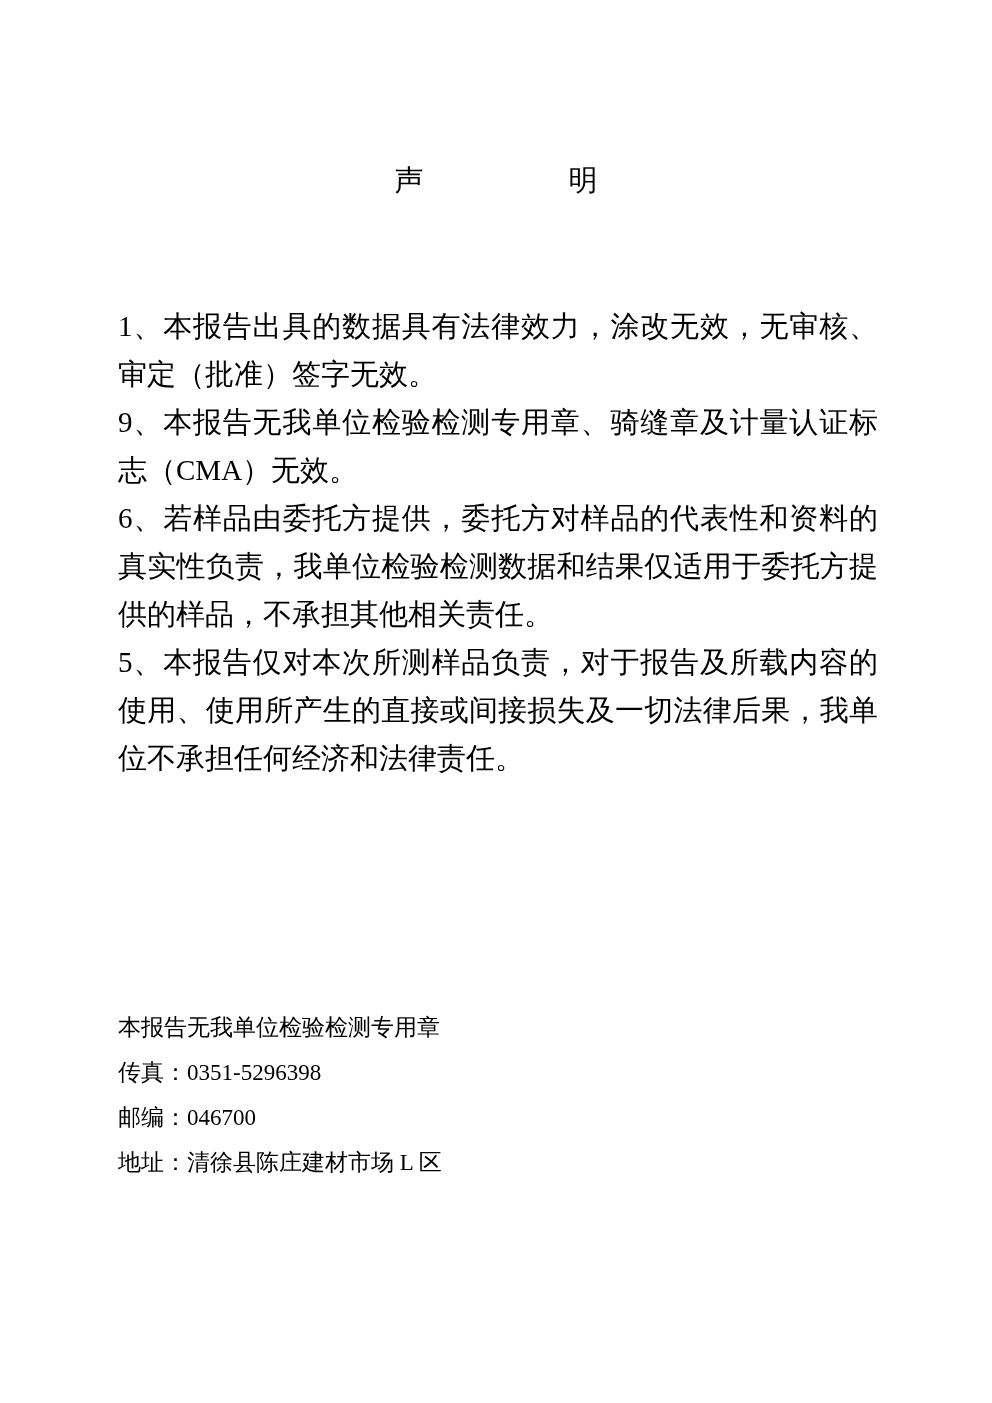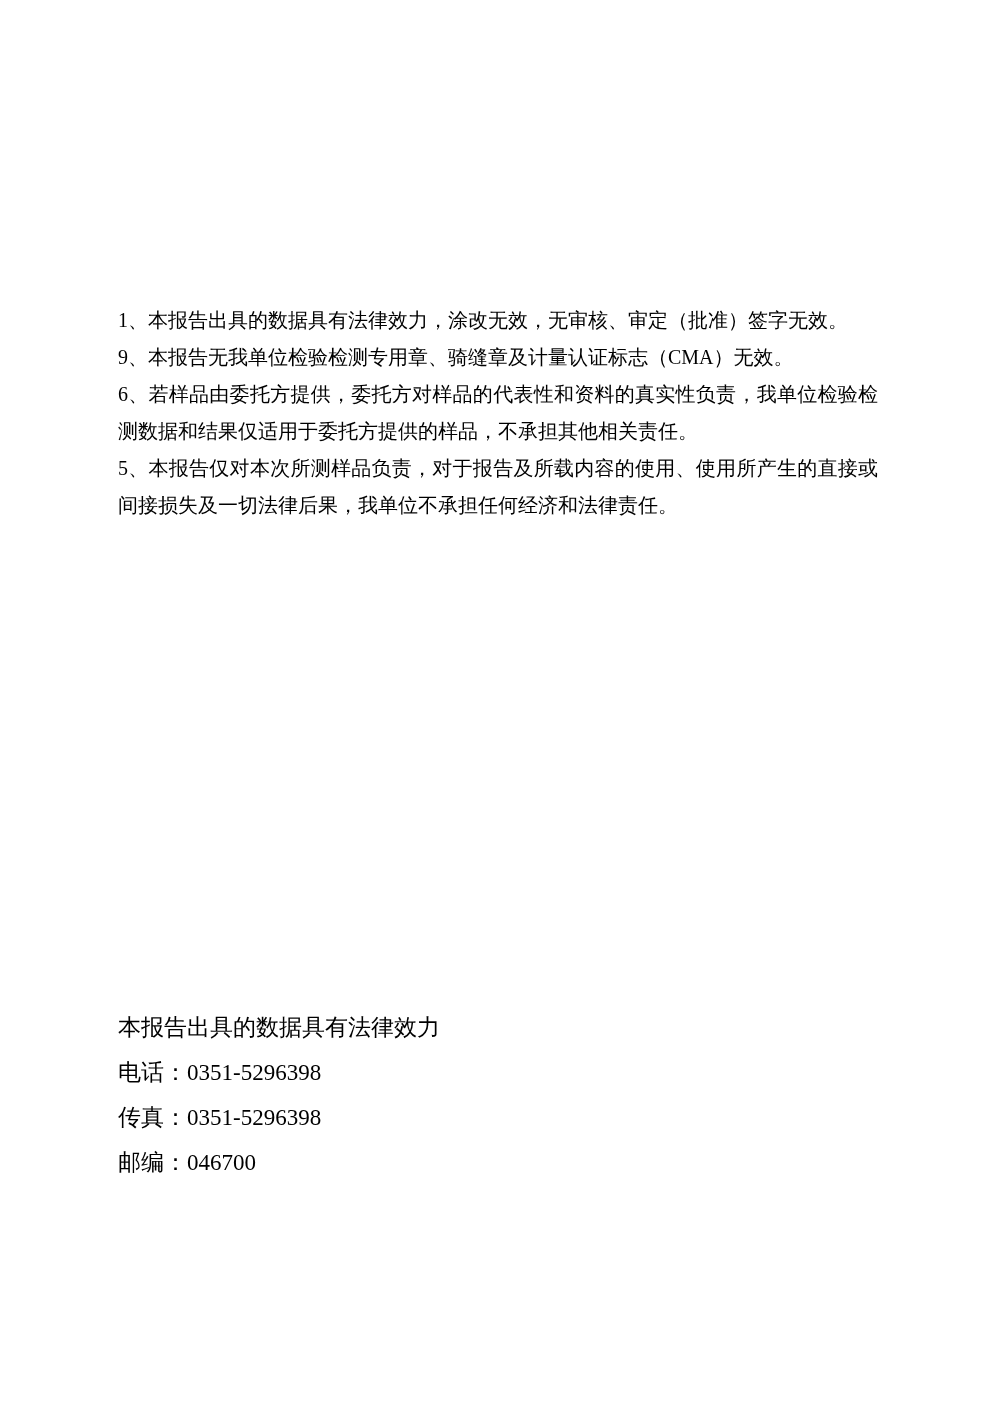--- a/index.html
+++ b/index.html
@@ -26,22 +26,22 @@
     font-size: 29px;
     font-weight: normal;
     line-height: 42px;
     white-space: pre;
   }
   .statement-body {
     position: absolute;
     top: 302px;
     left: 118px;
     width: 760px;
-    font-size: 20px;
-    line-height: 37px;
+    font-size: 29px;
+    line-height: 48px;
     text-align: justify;
     text-justify: inter-ideograph;
   }
   .statement-body p {
     margin: 0;
     padding: 0;
   }
   .contact-block {
     position: absolute;
     top: 1005px;
@@ -53,28 +53,29 @@
   .contact-block p {
     margin: 0;
     padding: 0;
   }
 </style>
 </head>
 <body>
 
 <div class="page">
 
+  <h1 class="doc-title">声　　　　　明</h1>
 
   <div class="statement-body">
     <p>1、本报告出具的数据具有法律效力，涂改无效，无审核、审定（批准）签字无效。</p>
     <p>9、本报告无我单位检验检测专用章、骑缝章及计量认证标志（CMA）无效。</p>
     <p>6、若样品由委托方提供，委托方对样品的代表性和资料的真实性负责，我单位检验检测数据和结果仅适用于委托方提供的样品，不承担其他相关责任。</p>
     <p>5、本报告仅对本次所测样品负责，对于报告及所载内容的使用、使用所产生的直接或间接损失及一切法律后果，我单位不承担任何经济和法律责任。</p>
   </div>
 
   <div class="contact-block">
-    <p>本报告出具的数据具有法律效力</p>
-    <p>电话：0351-5296398</p>
+    <p>本报告无我单位检验检测专用章</p>
     <p>传真：0351-5296398</p>
     <p>邮编：046700</p>
+    <p>地址：清徐县陈庄建材市场 L 区</p>
   </div>
 
 </div>
 
 </body></html>

